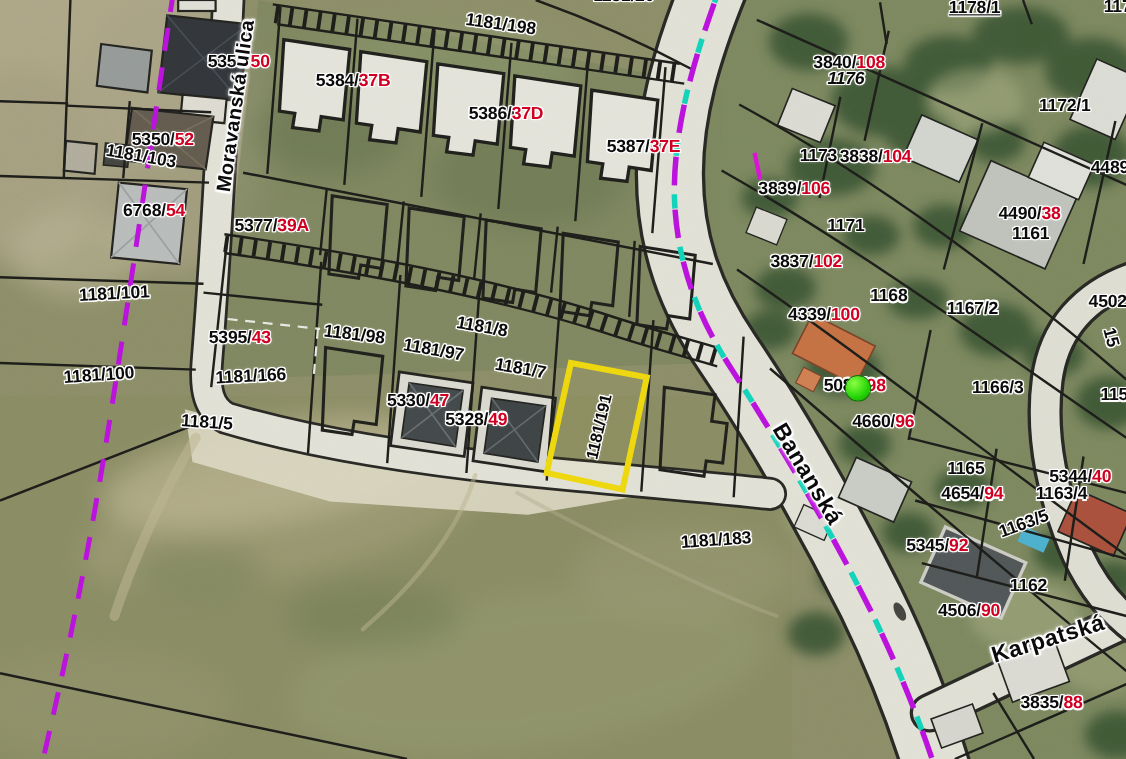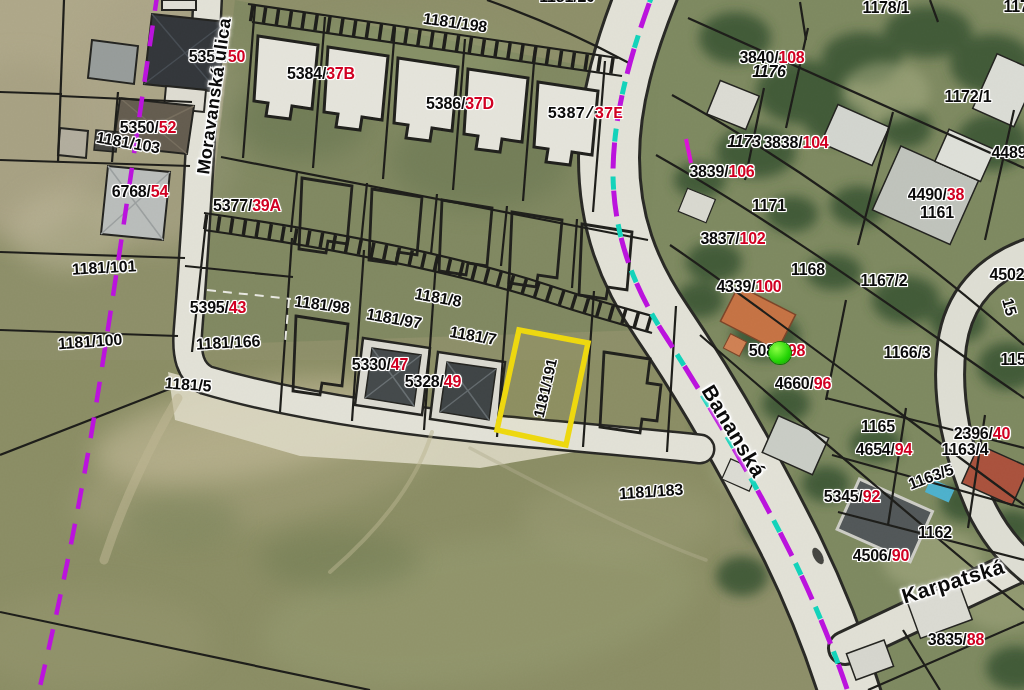--- a/index.html
+++ b/index.html
@@ -219,42 +219,42 @@
   <rect x="0" y="0" width="1024" height="690" filter="url(#grain)" opacity="0.14" fill="#808060"></rect>
 </svg>
 
 <div id="labels">
       <div class="plabel" style="left: 217px; top: 57px; transform: translate(-50%, -50%) rotate(0deg);"><span class="pb">5356/</span><span class="pr">50</span></div>
       <div class="plabel" style="left: 148px; top: 128px; transform: translate(-50%, -50%) rotate(0deg);"><span class="pb">5350/</span><span class="pr">52</span></div>
       <div class="plabel" style="left: 140px; top: 192px; transform: translate(-50%, -50%) rotate(0deg);"><span class="pb">6768/</span><span class="pr">54</span></div>
       <div class="plabel" style="left: 247px; top: 206px; transform: translate(-50%, -50%) rotate(0deg);"><span class="pb">5377/</span><span class="pr">39A</span></div>
       <div class="plabel" style="left: 321px; top: 74px; transform: translate(-50%, -50%) rotate(0deg);"><span class="pb">5384/</span><span class="pr">37B</span></div>
       <div class="plabel" style="left: 460px; top: 104px; transform: translate(-50%, -50%) rotate(0deg);"><span class="pb">5386/</span><span class="pr">37D</span></div>
-      <div class="plabel" style="left: 585px; top: 114px; transform: translate(-50%, -50%) rotate(0deg); font-family: Liberation Mono, monospace;"><span class="pb">5387/</span><span class="pr">37E</span></div>
+      <div class="plabel" style="left: 585px; top: 134px; transform: translate(-50%, -50%) rotate(0deg);"><span class="pb">5387/</span><span class="pr">37E</span></div>
       <div class="plabel" style="left: 218px; top: 308px; transform: translate(-50%, -50%) rotate(0deg);"><span class="pb">5395/</span><span class="pr">43</span></div>
       <div class="plabel" style="left: 380px; top: 365px; transform: translate(-50%, -50%) rotate(0deg);"><span class="pb">5330/</span><span class="pr">47</span></div>
       <div class="plabel" style="left: 433px; top: 382px; transform: translate(-50%, -50%) rotate(0deg);"><span class="pb">5328/</span><span class="pr">49</span></div>
       <div class="plabel" style="left: 772px; top: 58px; transform: translate(-50%, -50%) rotate(0deg);"><span class="pb">3840/</span><span class="pr">108</span></div>
-      <div class="plabel" style="left: 744px; top: 142px; transform: translate(-50%, -50%) rotate(0deg); font-style: italic;"><span class="pb">1173</span></div>
+      <div class="plabel" style="left: 744px; top: 142px; transform: translate(-50%, -50%) rotate(0deg);"><span class="pb">1173</span></div>
       <div class="plabel" style="left: 796px; top: 143px; transform: translate(-50%, -50%) rotate(0deg);"><span class="pb">3838/</span><span class="pr">104</span></div>
       <div class="plabel" style="left: 722px; top: 172px; transform: translate(-50%, -50%) rotate(0deg);"><span class="pb">3839/</span><span class="pr">106</span></div>
       <div class="plabel" style="left: 936px; top: 195px; transform: translate(-50%, -50%) rotate(0deg);"><span class="pb">4490/</span><span class="pr">38</span></div>
       <div class="plabel" style="left: 937px; top: 213px; transform: translate(-50%, -50%) rotate(0deg);"><span class="pb">1161</span></div>
       <div class="plabel" style="left: 733px; top: 239px; transform: translate(-50%, -50%) rotate(0deg);"><span class="pb">3837/</span><span class="pr">102</span></div>
       <div class="plabel" style="left: 749px; top: 287px; transform: translate(-50%, -50%) rotate(0deg);"><span class="pb">4339/</span><span class="pr">100</span></div>
       <div class="plabel" style="left: 777px; top: 351px; transform: translate(-50%, -50%) rotate(0deg);"><span class="pb">5087/</span><span class="pr">98</span></div>
       <div class="plabel" style="left: 803px; top: 384px; transform: translate(-50%, -50%) rotate(0deg);"><span class="pb">4660/</span><span class="pr">96</span></div>
-      <div class="plabel" style="left: 982px; top: 434px; transform: translate(-50%, -50%) rotate(0deg);"><span class="pb">2396/</span><span class="pr">40</span></div>
+      <div class="plabel" style="left: 982px; top: 434px; transform: translate(-50%, -50%) rotate(0deg);"><span class="pb">5344/</span><span class="pr">40</span></div>
       <div class="plabel" style="left: 848px; top: 450px; transform: translate(-50%, -50%) rotate(0deg); margin-left: 36px;"><span class="pb">4654/</span><span class="pr">94</span></div>
       <div class="plabel" style="left: 852px; top: 497px; transform: translate(-50%, -50%) rotate(0deg);"><span class="pb">5345/</span><span class="pr">92</span></div>
       <div class="plabel" style="left: 881px; top: 556px; transform: translate(-50%, -50%) rotate(0deg);"><span class="pb">4506/</span><span class="pr">90</span></div>
       <div class="plabel" style="left: 956px; top: 640px; transform: translate(-50%, -50%) rotate(0deg);"><span class="pb">3835/</span><span class="pr">88</span></div>
       <div class="plabel" style="left: 455px; top: 23px; transform: translate(-50%, -50%) rotate(8deg);"><span class="pb">1181/198</span></div>
       <div class="plabel" style="left: 567px; top: -3px; transform: translate(-50%, -50%) rotate(0deg);"><span class="pb">1181/20</span></div>
-      <div class="plabel" style="left: 886px; top: 8px; transform: translate(-50%, -50%) rotate(0deg);"><span class="pb">1178/1</span></div>
+      <div class="plabel" style="left: 886px; top: 8px; transform: translate(-50%, -50%) rotate(0deg); text-decoration: underline;"><span class="pb">1178/1</span></div>
       <div class="plabel" style="left: 1016px; top: 7px; transform: translate(-50%, -50%) rotate(0deg);"><span class="pb">117</span></div>
       <div class="plabel" style="left: 968px; top: 97px; transform: translate(-50%, -50%) rotate(0deg);"><span class="pb">1172/1</span></div>
       <div class="plabel" style="left: 769px; top: 72px; transform: translate(-50%, -50%) rotate(0deg); font-style: italic;"><span class="pb">1176</span></div>
       <div class="plabel" style="left: 769px; top: 206px; transform: translate(-50%, -50%) rotate(0deg);"><span class="pb">1171</span></div>
       <div class="plabel" style="left: 1009px; top: 153px; transform: translate(-50%, -50%) rotate(0deg);"><span class="pb">4489</span></div>
       <div class="plabel" style="left: 884px; top: 281px; transform: translate(-50%, -50%) rotate(0deg);"><span class="pb">1167/2</span></div>
       <div class="plabel" style="left: 798px; top: 270px; transform: translate(-50%, -50%) rotate(0deg); margin-left: 10px;"><span class="pb">1168</span></div>
       <div class="plabel" style="left: 1007px; top: 275px; transform: translate(-50%, -50%) rotate(0deg);"><span class="pb">4502</span></div>
       <div class="plabel" style="left: 1009px; top: 307px; transform: translate(-50%, -50%) rotate(75deg);"><span class="pb">15</span></div>
       <div class="plabel" style="left: 1013px; top: 360px; transform: translate(-50%, -50%) rotate(0deg);"><span class="pb">115</span></div>

